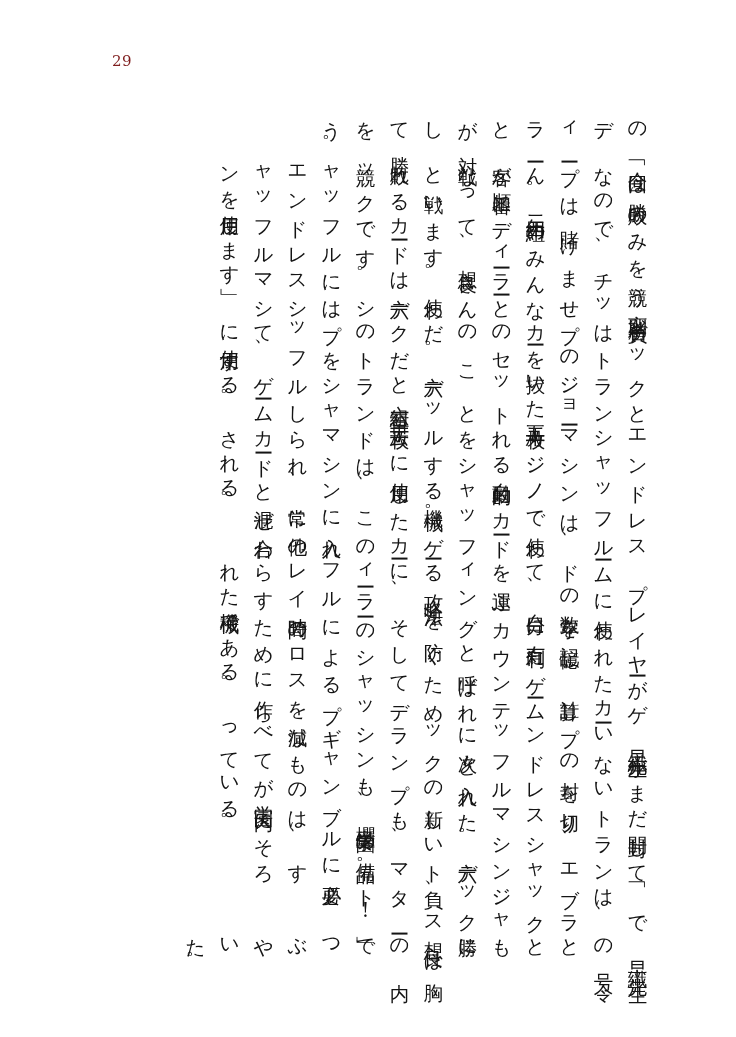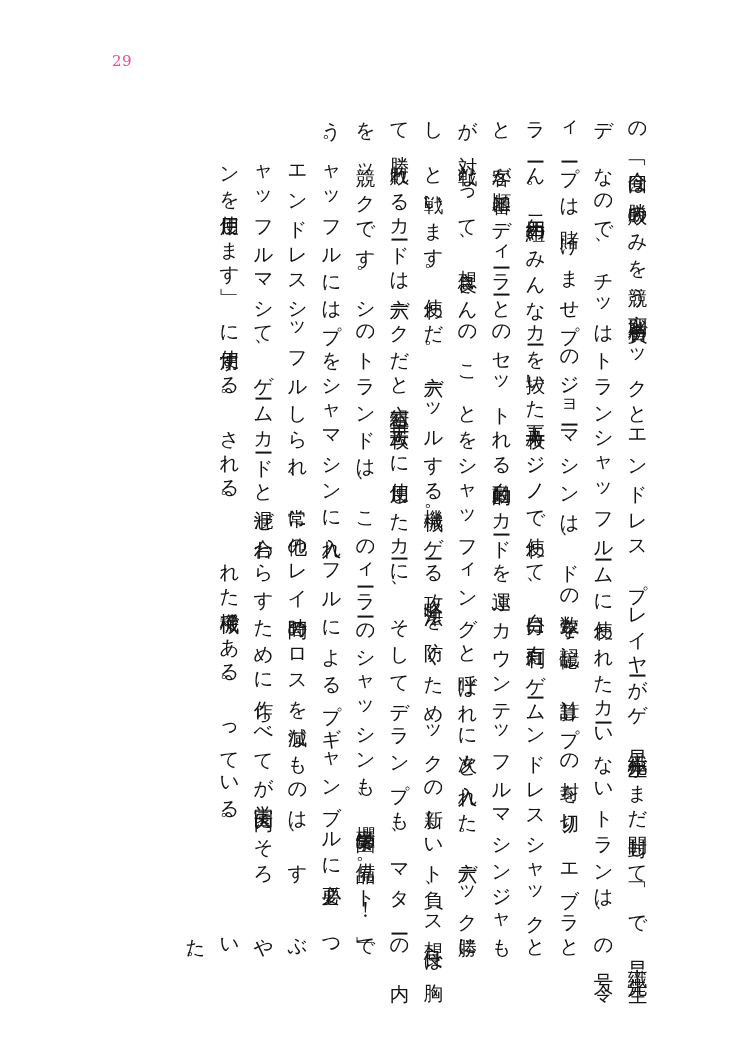--- a/index.html
+++ b/index.html
@@ -19,21 +19,21 @@
     width: 736px;
     height: 1037px;
     background: #ffffff;
   }
   .page-number {
     position: absolute;
     top: 52px;
     left: 112px;
     font-size: 15px;
     font-family: "DejaVu Serif", "Liberation Serif", serif;
-    color: #ec4899;
+    color: #7f1d1d;
     letter-spacing: 0.5px;
   }
   .text-block {
     position: absolute;
     top: 108px;
     left: 86px;
     width: 568px;
     height: 862px;
     writing-mode: vertical-rl;
     text-orientation: upright;

